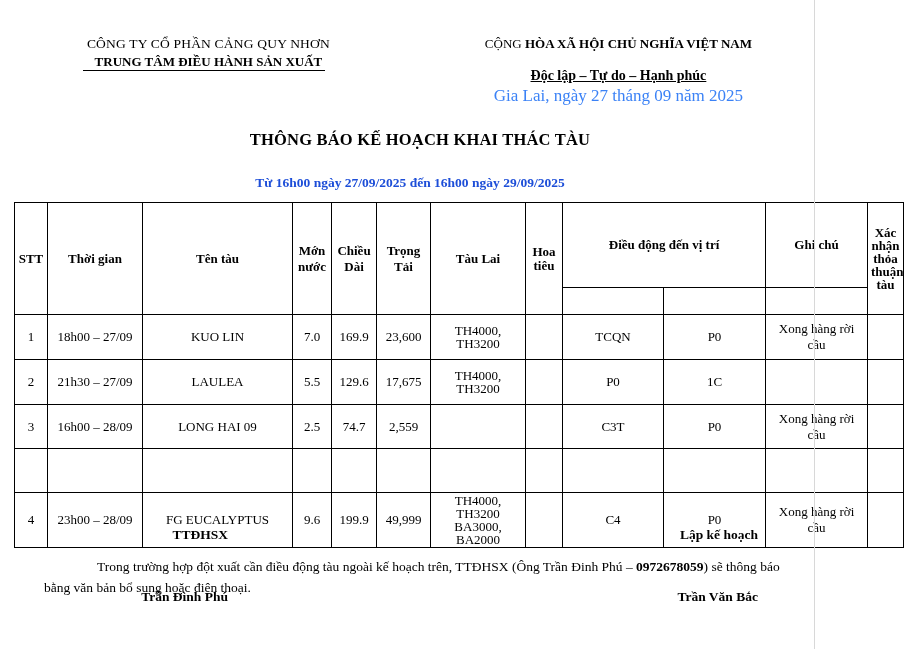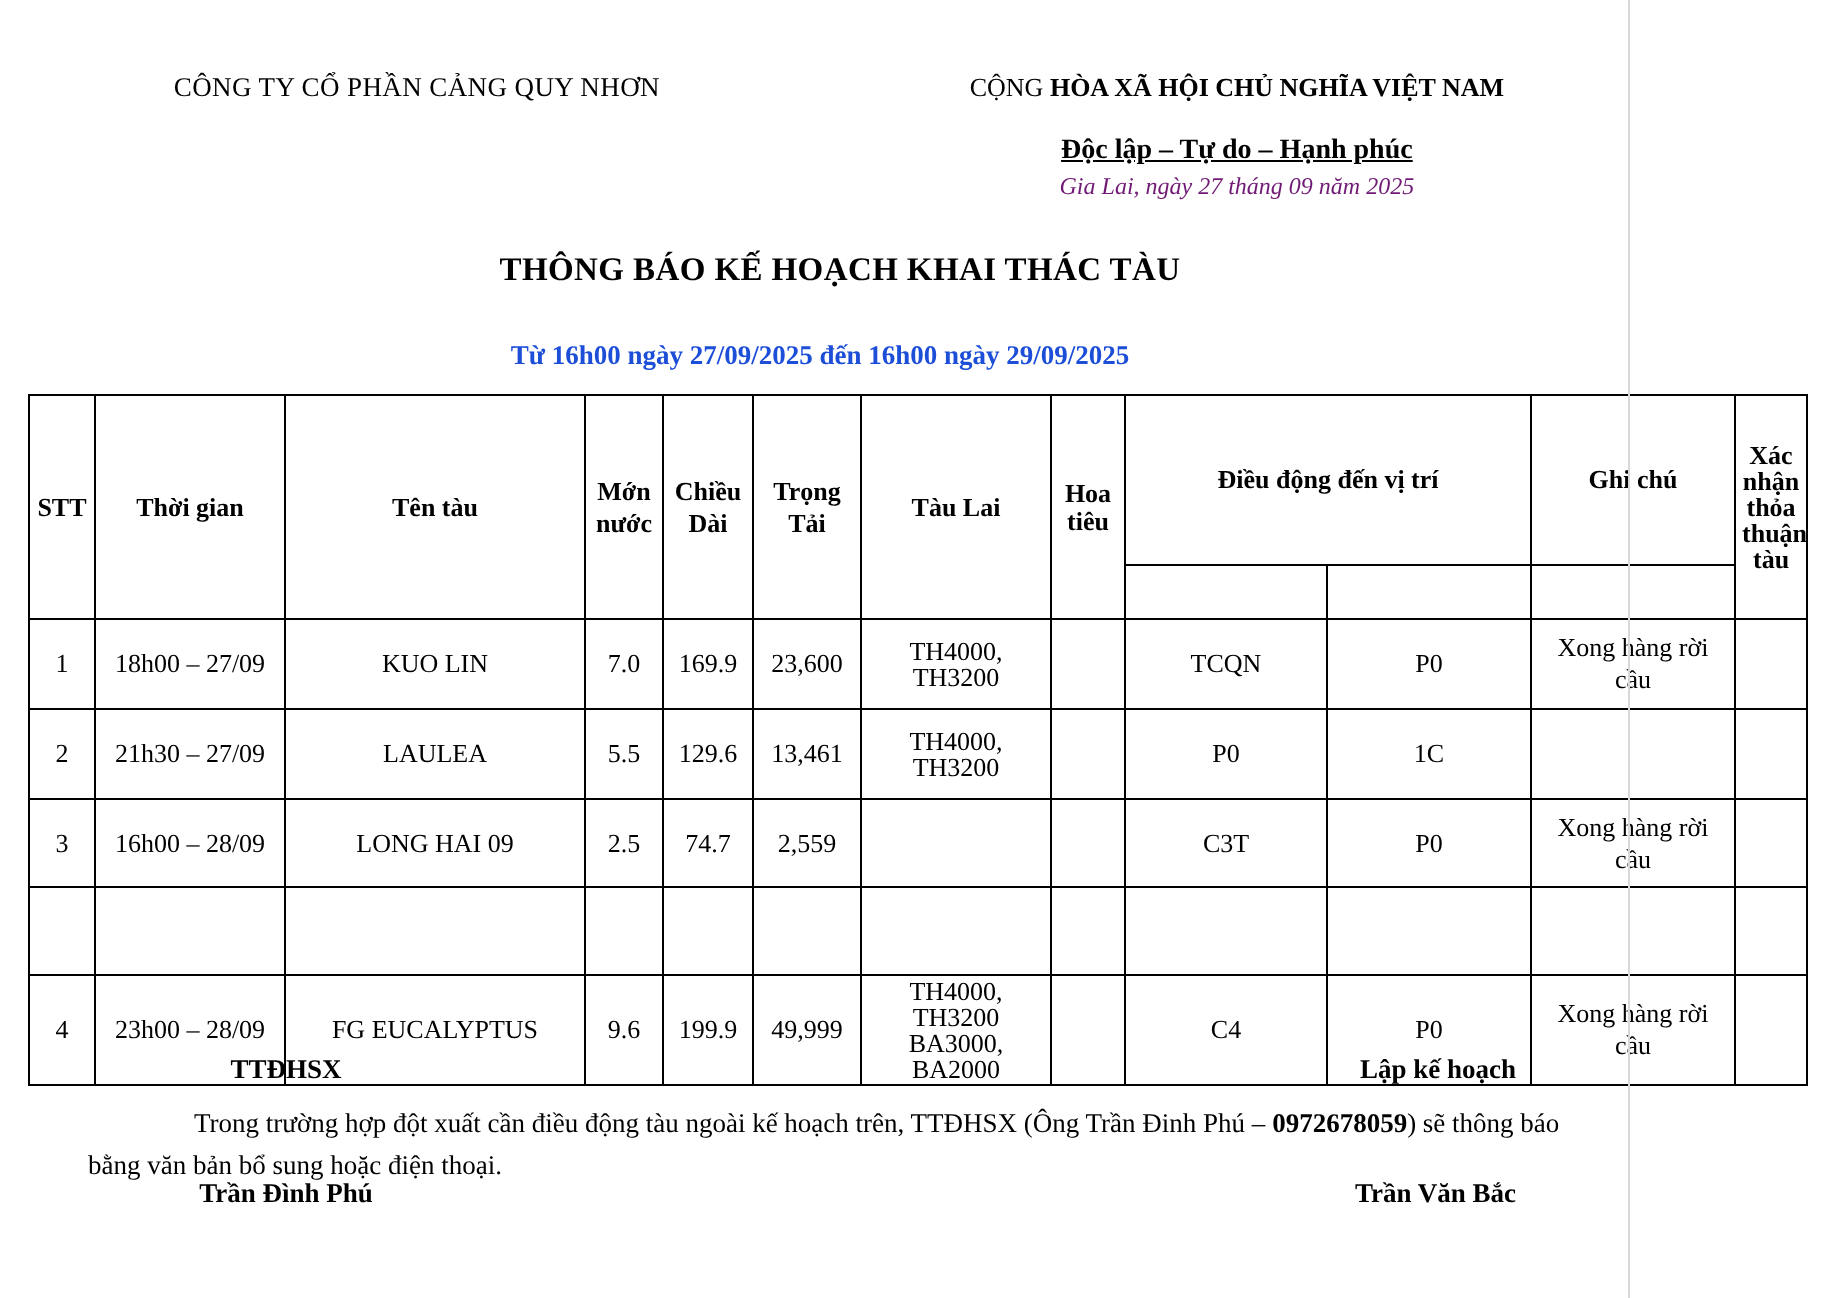--- a/index.html
+++ b/index.html
@@ -22,21 +22,21 @@
   .header-right { width: 440px; text-align: center; }
   .org-line1 { font-size: 13.5px; letter-spacing: 0.2px; }
   .org-line2 { font-size: 13px; font-weight: bold; margin-top: 2px; position: relative; display: block; }
   .org-line2 .u-bar {
     position: absolute; left: 20%; right: 22%; bottom: -1px; height: 0;
     border-bottom: 1.5px solid #000;
   }
   .nat-line1 { font-size: 13px; }
   .nat-line1 .bold-part { font-weight: bold; }
   .nat-line2 { font-size: 14px; font-weight: bold; text-decoration: underline; margin-top: 16px; }
-  .nat-line3 { font-size: 12px; font-style: italic; color: #701a75; margin-top: 2px; }
+  .nat-line3 { font-size: 17px; color: #3b82f6; margin-top: 2px; }
 
   
   .doc-title { text-align: center; font-weight: bold; font-size: 16.5px; margin-top: 24px; letter-spacing: 0.2px; padding-left: 20px; }
   .doc-subtitle { text-align: center; font-weight: bold; font-size: 13.5px; color: #1d4ed8; margin-top: 25px; }
 
   
   table.plan {
     border-collapse: collapse; table-layout: fixed;
     width: 889px; margin: 11px 0 0 14px;
   }
@@ -59,33 +59,37 @@
   td.cell-taulai { font-size: 10.5px; white-space: pre-line; line-height: 13px; }
   td.cell-ghichu { font-size: 11px; }
 
   
   .note {
     margin: 9px 20px 0 44px;
     font-size: 13.5px; line-height: 20.5px;
     text-indent: 53px;
   }
   .note .phone { font-weight: bold; }
-  .sig-left  { position: absolute; left: 58px;  top: 527px; width: 170px; text-align: center; }
+  .sig-left  { position: absolute; left: 58px;  top: 527px; width: 170px; text-align: right; }
   .sig-right { position: absolute; left: 578px; top: 527px; width: 180px; text-align: right; }
   .sig-title { font-weight: bold; font-size: 13.5px; }
   .sig-name  { font-weight: bold; font-size: 13.5px; margin-top: 46px; }
 </style>
 </head>
 <body>
 
 <div class="page">
 
   <div class="doc-header">
     <div class="header-left">
       <div class="org-line1">CÔNG TY CỔ PHẦN CẢNG QUY NHƠN</div>
+      <div class="org-line2">
+        <span>TRUNG TÂM ĐIỀU HÀNH SẢN XUẤT</span>
+        <span class="u-bar"></span>
+      </div>
     </div>
     <div class="header-right">
       <div class="nat-line1">
         <span>CỘNG </span><span class="bold-part">HÒA XÃ HỘI CHỦ NGHĨA VIỆT NAM</span>
       </div>
       <div class="nat-line2">Độc lập – Tự do – Hạnh phúc</div>
       <div class="nat-line3">Gia Lai, ngày 27 tháng 09 năm 2025</div>
     </div>
   </div>
 
@@ -141,21 +145,21 @@
         <td class="cell-ghichu">Xong hàng rời cầu</td>
         <td></td>
       </tr>
 
       <tr class="drow">
         <td>2</td>
         <td>21h30 – 27/09</td>
         <td class="cell-tentau">LAULEA</td>
         <td>5.5</td>
         <td>129.6</td>
-        <td>13,461</td>
+        <td>17,675</td>
         <td class="cell-taulai">TH4000, TH3200</td>
         <td></td>
         <td>P0</td>
         <td>1C</td>
         <td class="cell-ghichu"></td>
         <td></td>
       </tr>
 
       <tr class="erow">
         <td>3</td>

